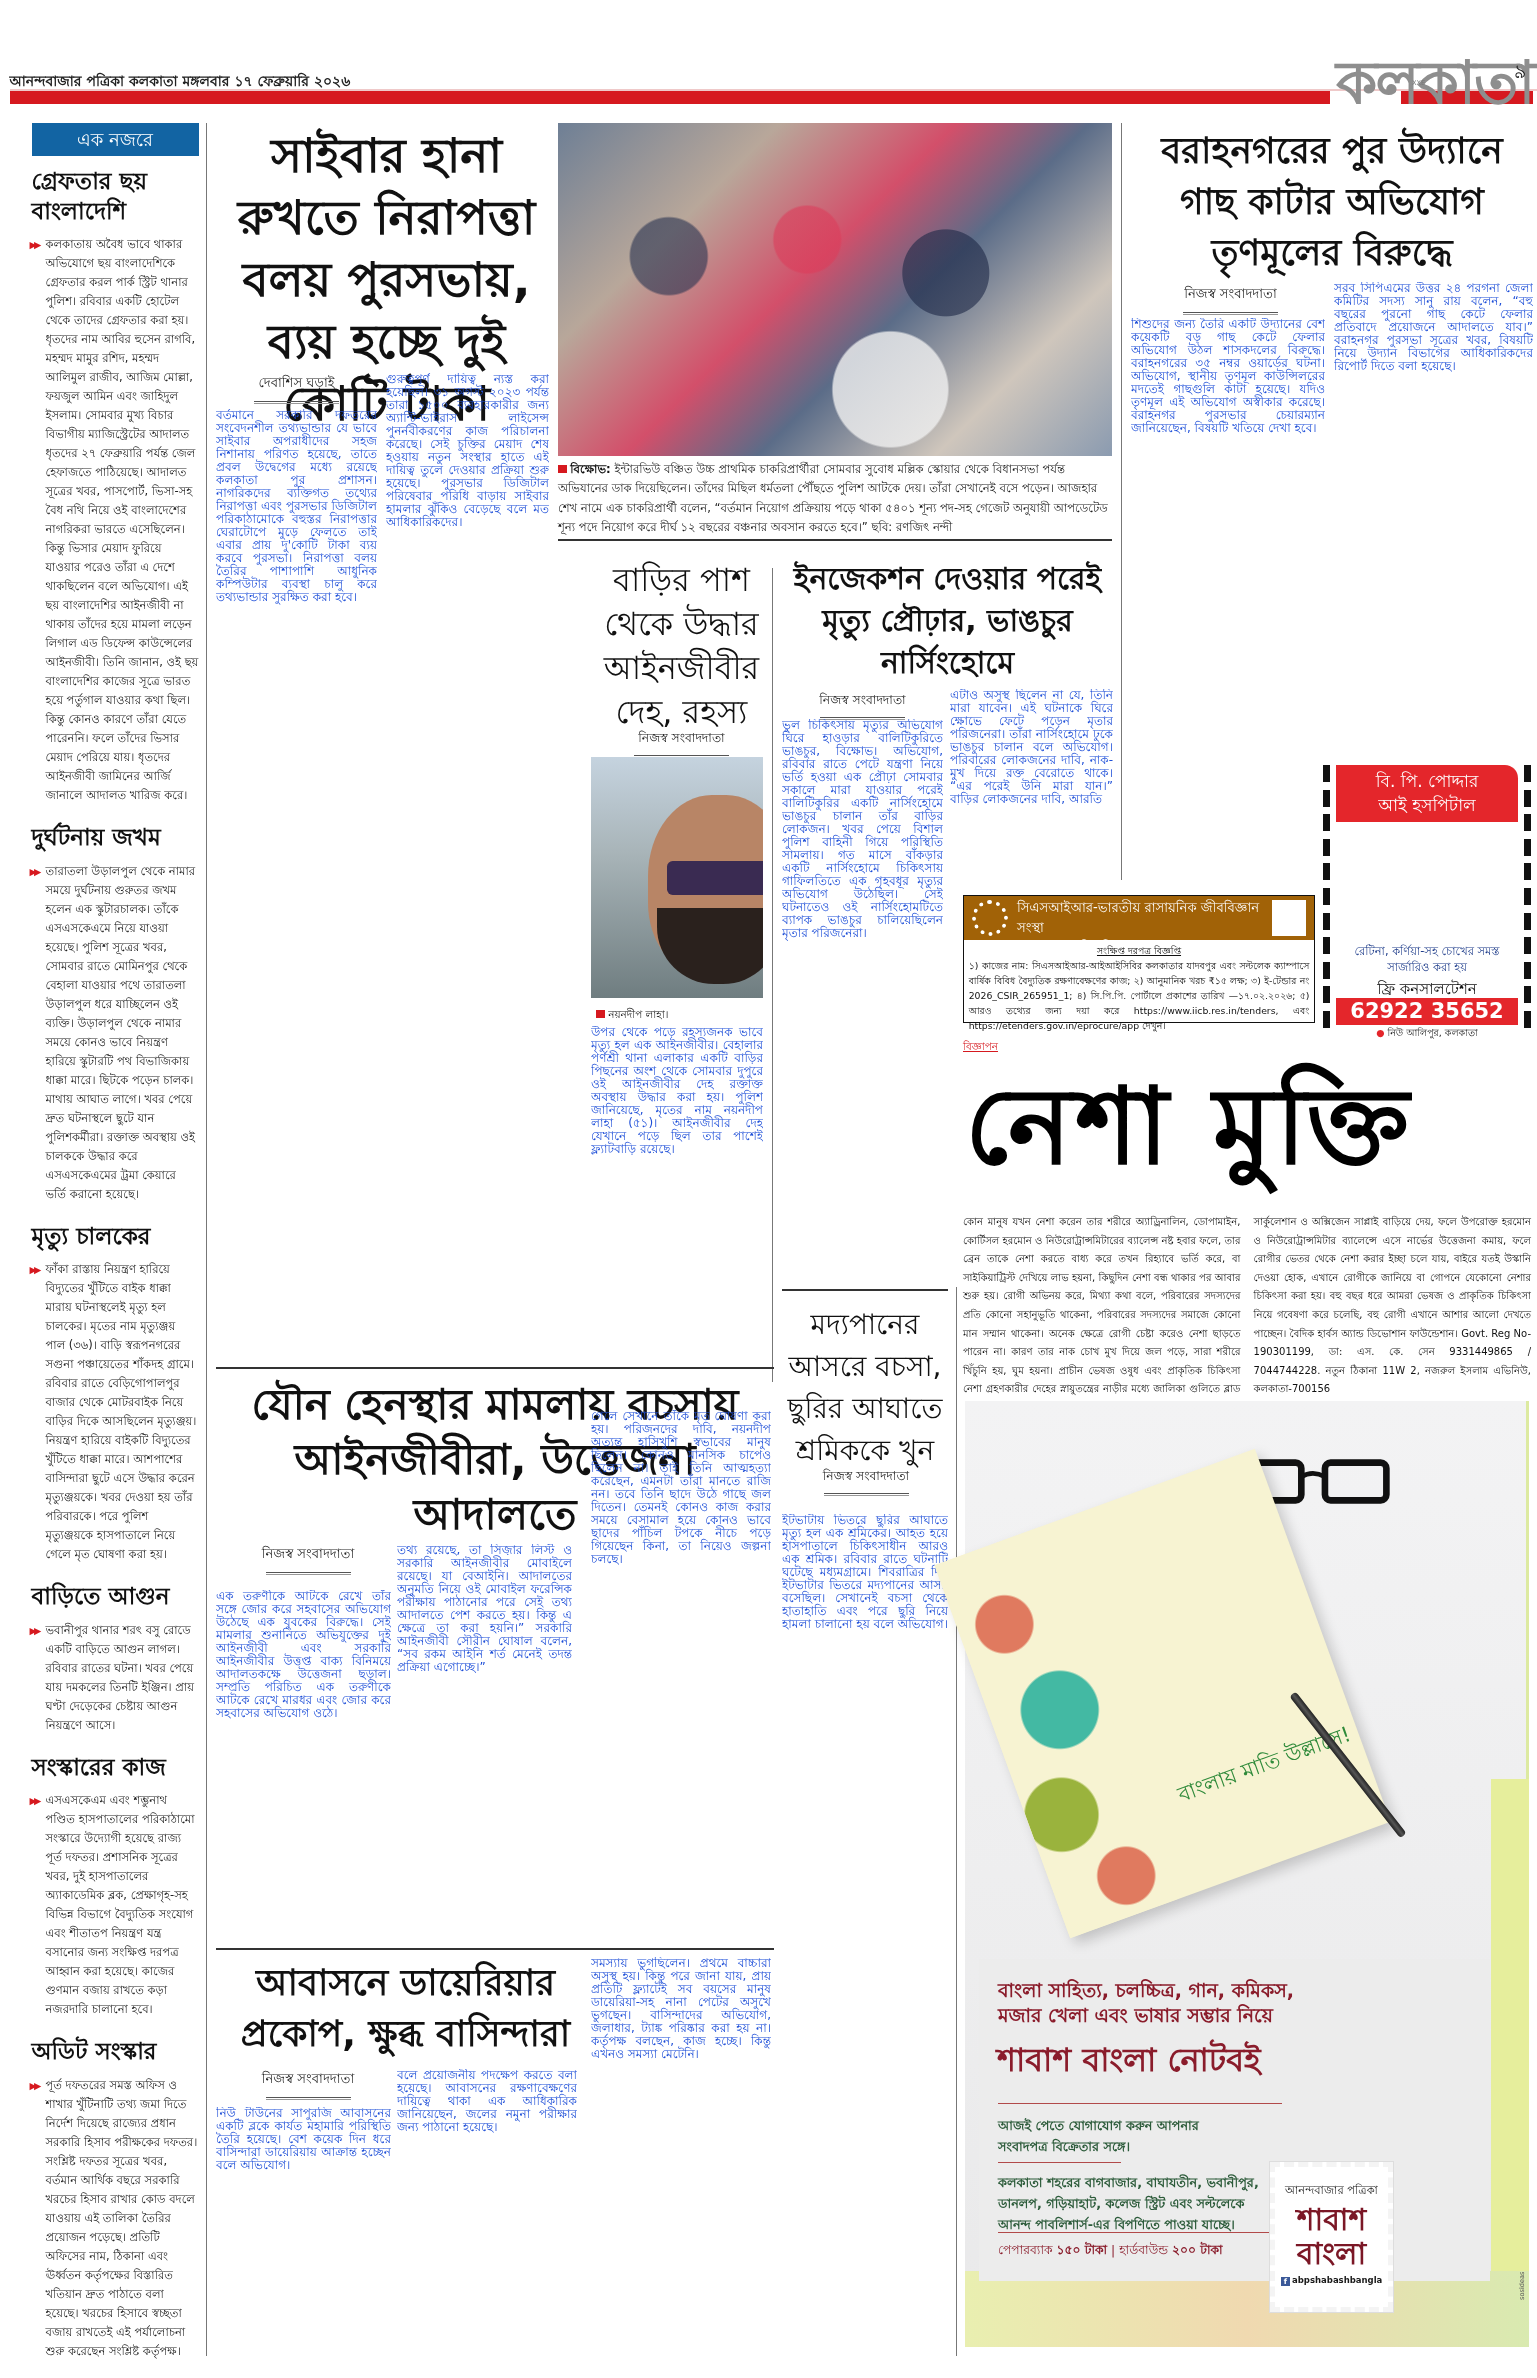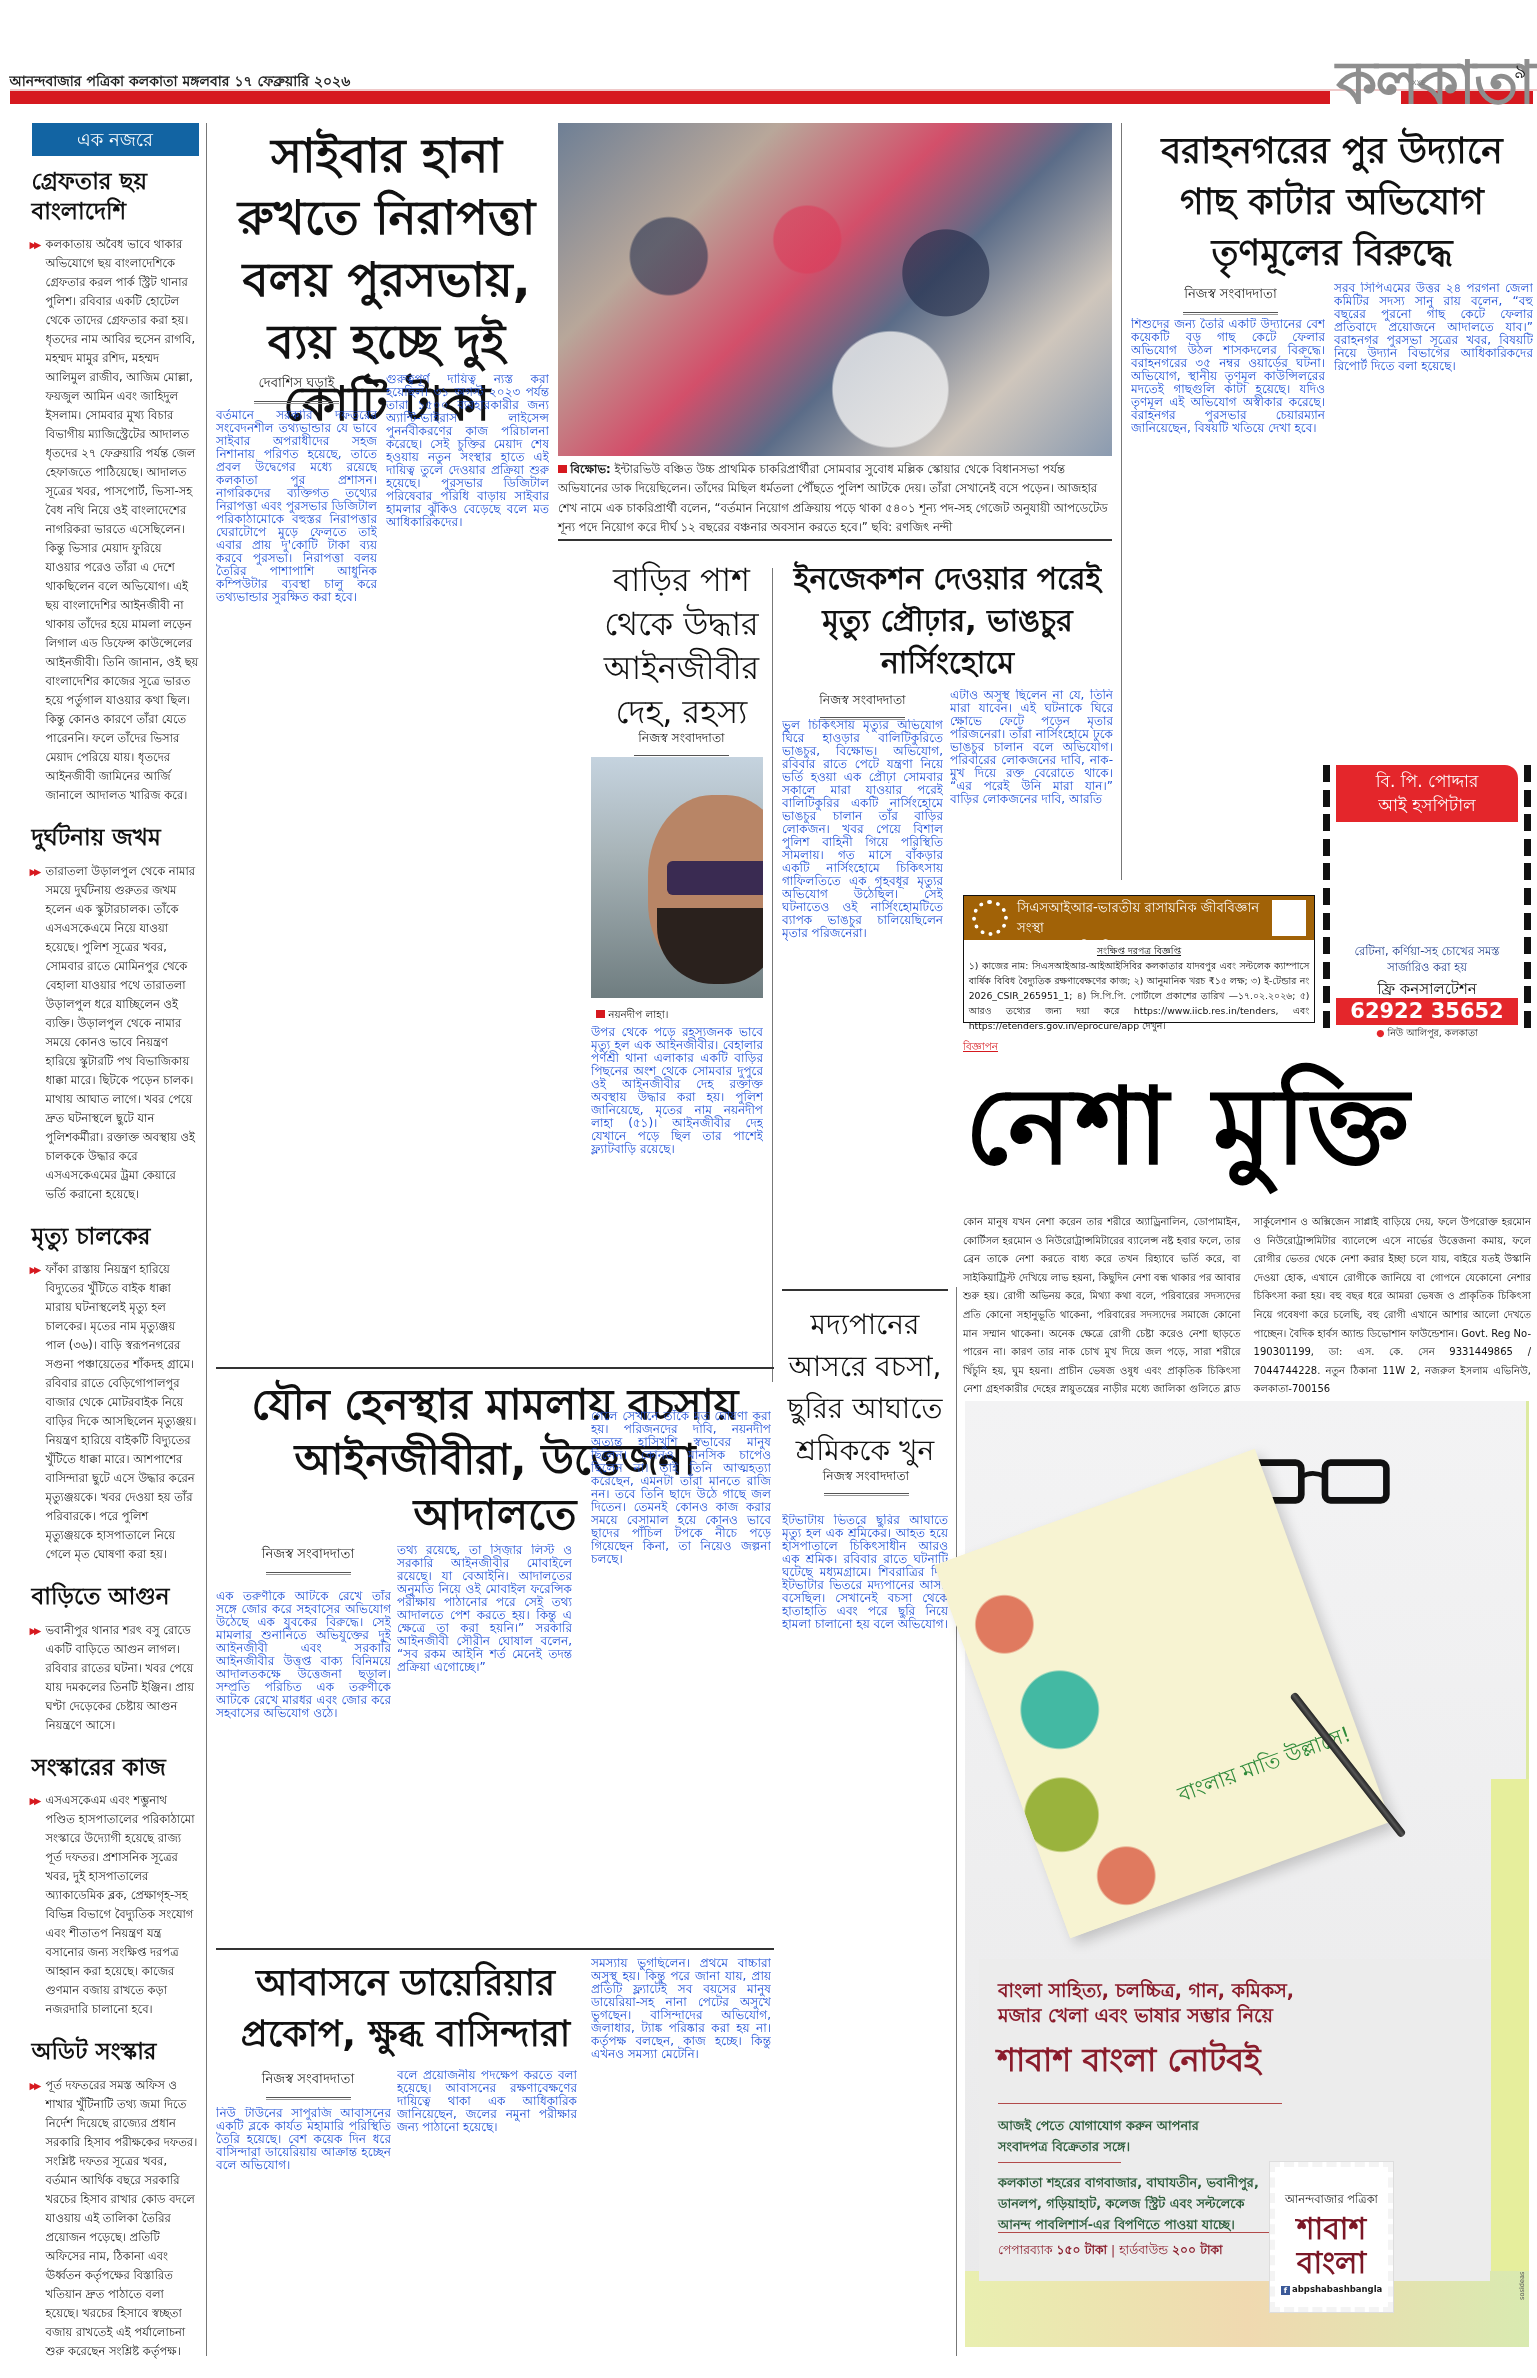--- a/index.html
+++ b/index.html
@@ -86,21 +86,21 @@
   .sb-panel { left: 979px; top: 1959px; width: 511px; height: 379px; background: #ececec; }
   .sb-right-bg { left: 1491px; top: 1779px; width: 38px; height: 558px; background: #e6ee9c; }
   .sb-bottom-bg { left: 965px; top: 2271px; width: 564px; height: 76px; background: linear-gradient(90deg,#e9efb0,#f0d9b0,#d9eab0); }
   .sb-h1 { left: 998px; top: 1978px; font-size: 19px; font-weight: bold; color: #8a1c2b; line-height: 24.6px; }
   .sb-h2 { left: 997px; top: 2035px; font-size: 32px; font-weight: bold; color: #8a1c2b; }
   .sb-rule { left: 998px; height: 0.9px; background: #b24a4a; }
   .sb-t { left: 998px; font-size: 12.8px; font-weight: bold; color: #2c5b3a; line-height: 21px; }
   .sb-price { left: 998px; top: 2241px; font-size: 12.3px; color: #8a1c2b; }
   .sb-price b { font-weight: bold; }
   .stamp { left: 1270px; top: 2162px; width: 123px; height: 150px; background: #fff; border: 5.7px dashed #f4f4f4; outline: 0.9px solid #ddd; text-align: center; }
-  .stamp .s1 { font-size: 11.4px; color: #222; margin-top: 24px; }
+  .stamp .s1 { font-size: 11.4px; color: #222; margin-top: 15px; }
   .stamp .s2 { font-size: 30px; font-weight: bold; color: #7b1726; line-height: 34px; margin-top: 1.9px; }
   .stamp .s3 { font-size: 8.5px; font-weight: bold; color: #1a1a1a; margin-top: 3.8px; }
   .fb { display: inline-block; width: 9.5px; height: 9.5px; background: #3b5998; color: #fff; font-size: 7.6px; line-height: 9.5px; vertical-align: -0.9px; margin-right: 1.9px; }
   .credit { left: 1518px; top: 2300px; font-size: 6.6px; color: #555; transform: rotate(-90deg); transform-origin: left top; }
 </style>
 </head>
 <body>
 
 <div class="abs dateline">আনন্দবাজার পত্রিকা কলকাতা মঙ্গলবার ১৭ ফেব্রুয়ারি ২০২৬</div>
 <div class="abs masthead-line"></div>

